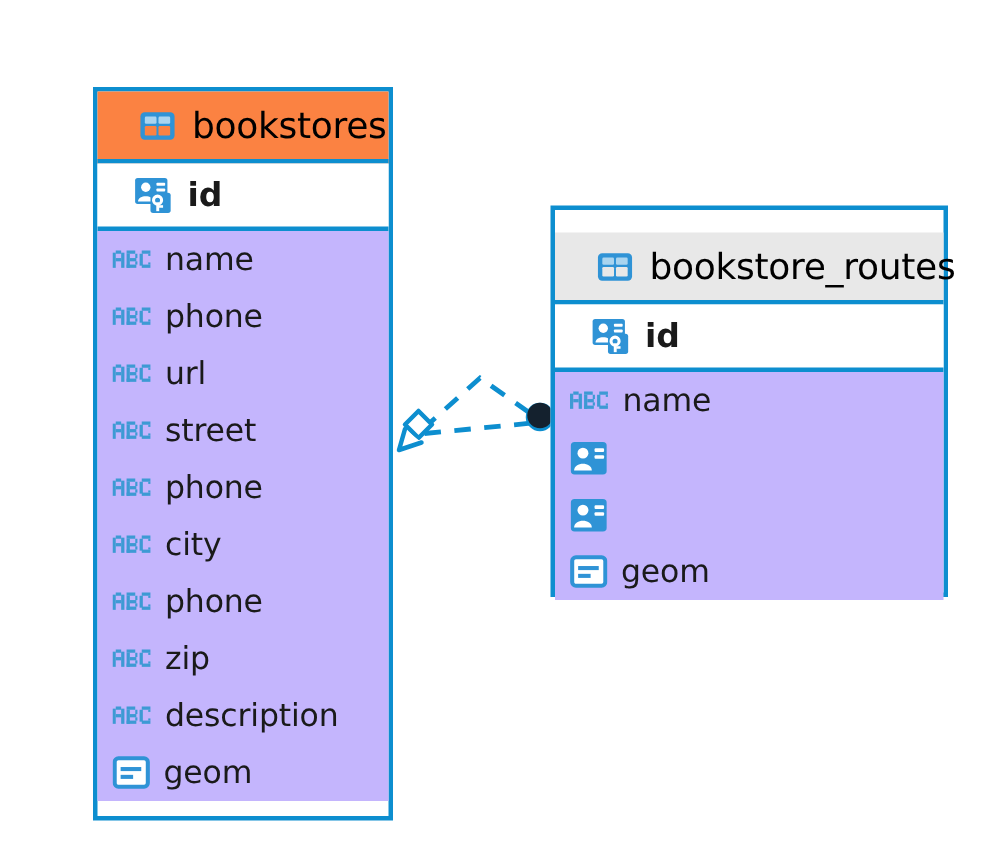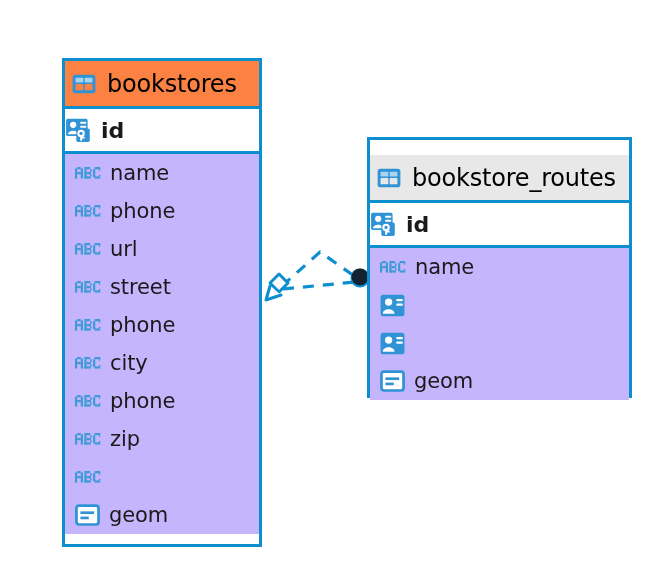--- a/index.html
+++ b/index.html
@@ -52,40 +52,40 @@
     top: 137px;
     width: 265px;
     height: 261px;
   }
 
   .entity-header {
     box-sizing: border-box;
     height: 48px;
     display: flex;
     align-items: center;
-    padding-left: 6px;
+    padding-left: 27px;
     border-bottom: 3px solid #0d8ecf;
   }
   .entity-header.orange { background: #fb8242; }
   .entity-header.grey   { background: #e8e8e8; margin-top: 15px; }
 
   .entity-title {
     font-size: 24px;
     color: #000000;
     margin-left: 10px;
     white-space: nowrap;
     letter-spacing: -0.2px;
   }
 
   .pk-row {
     box-sizing: border-box;
     height: 45px;
     display: flex;
     align-items: center;
-    padding-left: 0;
+    padding-left: 24px;
     border-bottom: 3px solid #0d8ecf;
     background: #ffffff;
   }
 
   .attr-row {
     box-sizing: border-box;
     height: 38px;
     display: flex;
     align-items: center;
     padding-left: 10px;
@@ -388,20 +388,21 @@
             <rect x="21" y="10" width="2" height="3"></rect>
               <rect x="13" y="13" width="9" height="3"></rect>
             <rect x="27" y="0" width="8" height="3"></rect>
               <rect x="25" y="3" width="3" height="11"></rect>
             <rect x="27" y="13" width="8" height="3"></rect>
               <rect x="33" y="3" width="2" height="2"></rect>
             <rect x="33" y="11" width="2" height="2"></rect>
           </g>
         </svg>
       </span>
+      <span class="attr-label">description</span>
     </div>
 
     <div class="attr-row">
       <span class="icon icon-geom">
         <svg viewBox="0 0 24 21" width="25" height="22">
           <rect x="1.4" y="1.4" width="21.2" height="18.2" rx="2.4" fill="#ffffff" stroke="#2f93d6" stroke-width="2.6"></rect>
           <rect x="5.2" y="7.0" width="13.2" height="2.6" fill="#2f93d6"></rect>
           <rect x="5.2" y="12.0" width="8.0" height="2.6" fill="#2f93d6"></rect>
         </svg>
       </span>

